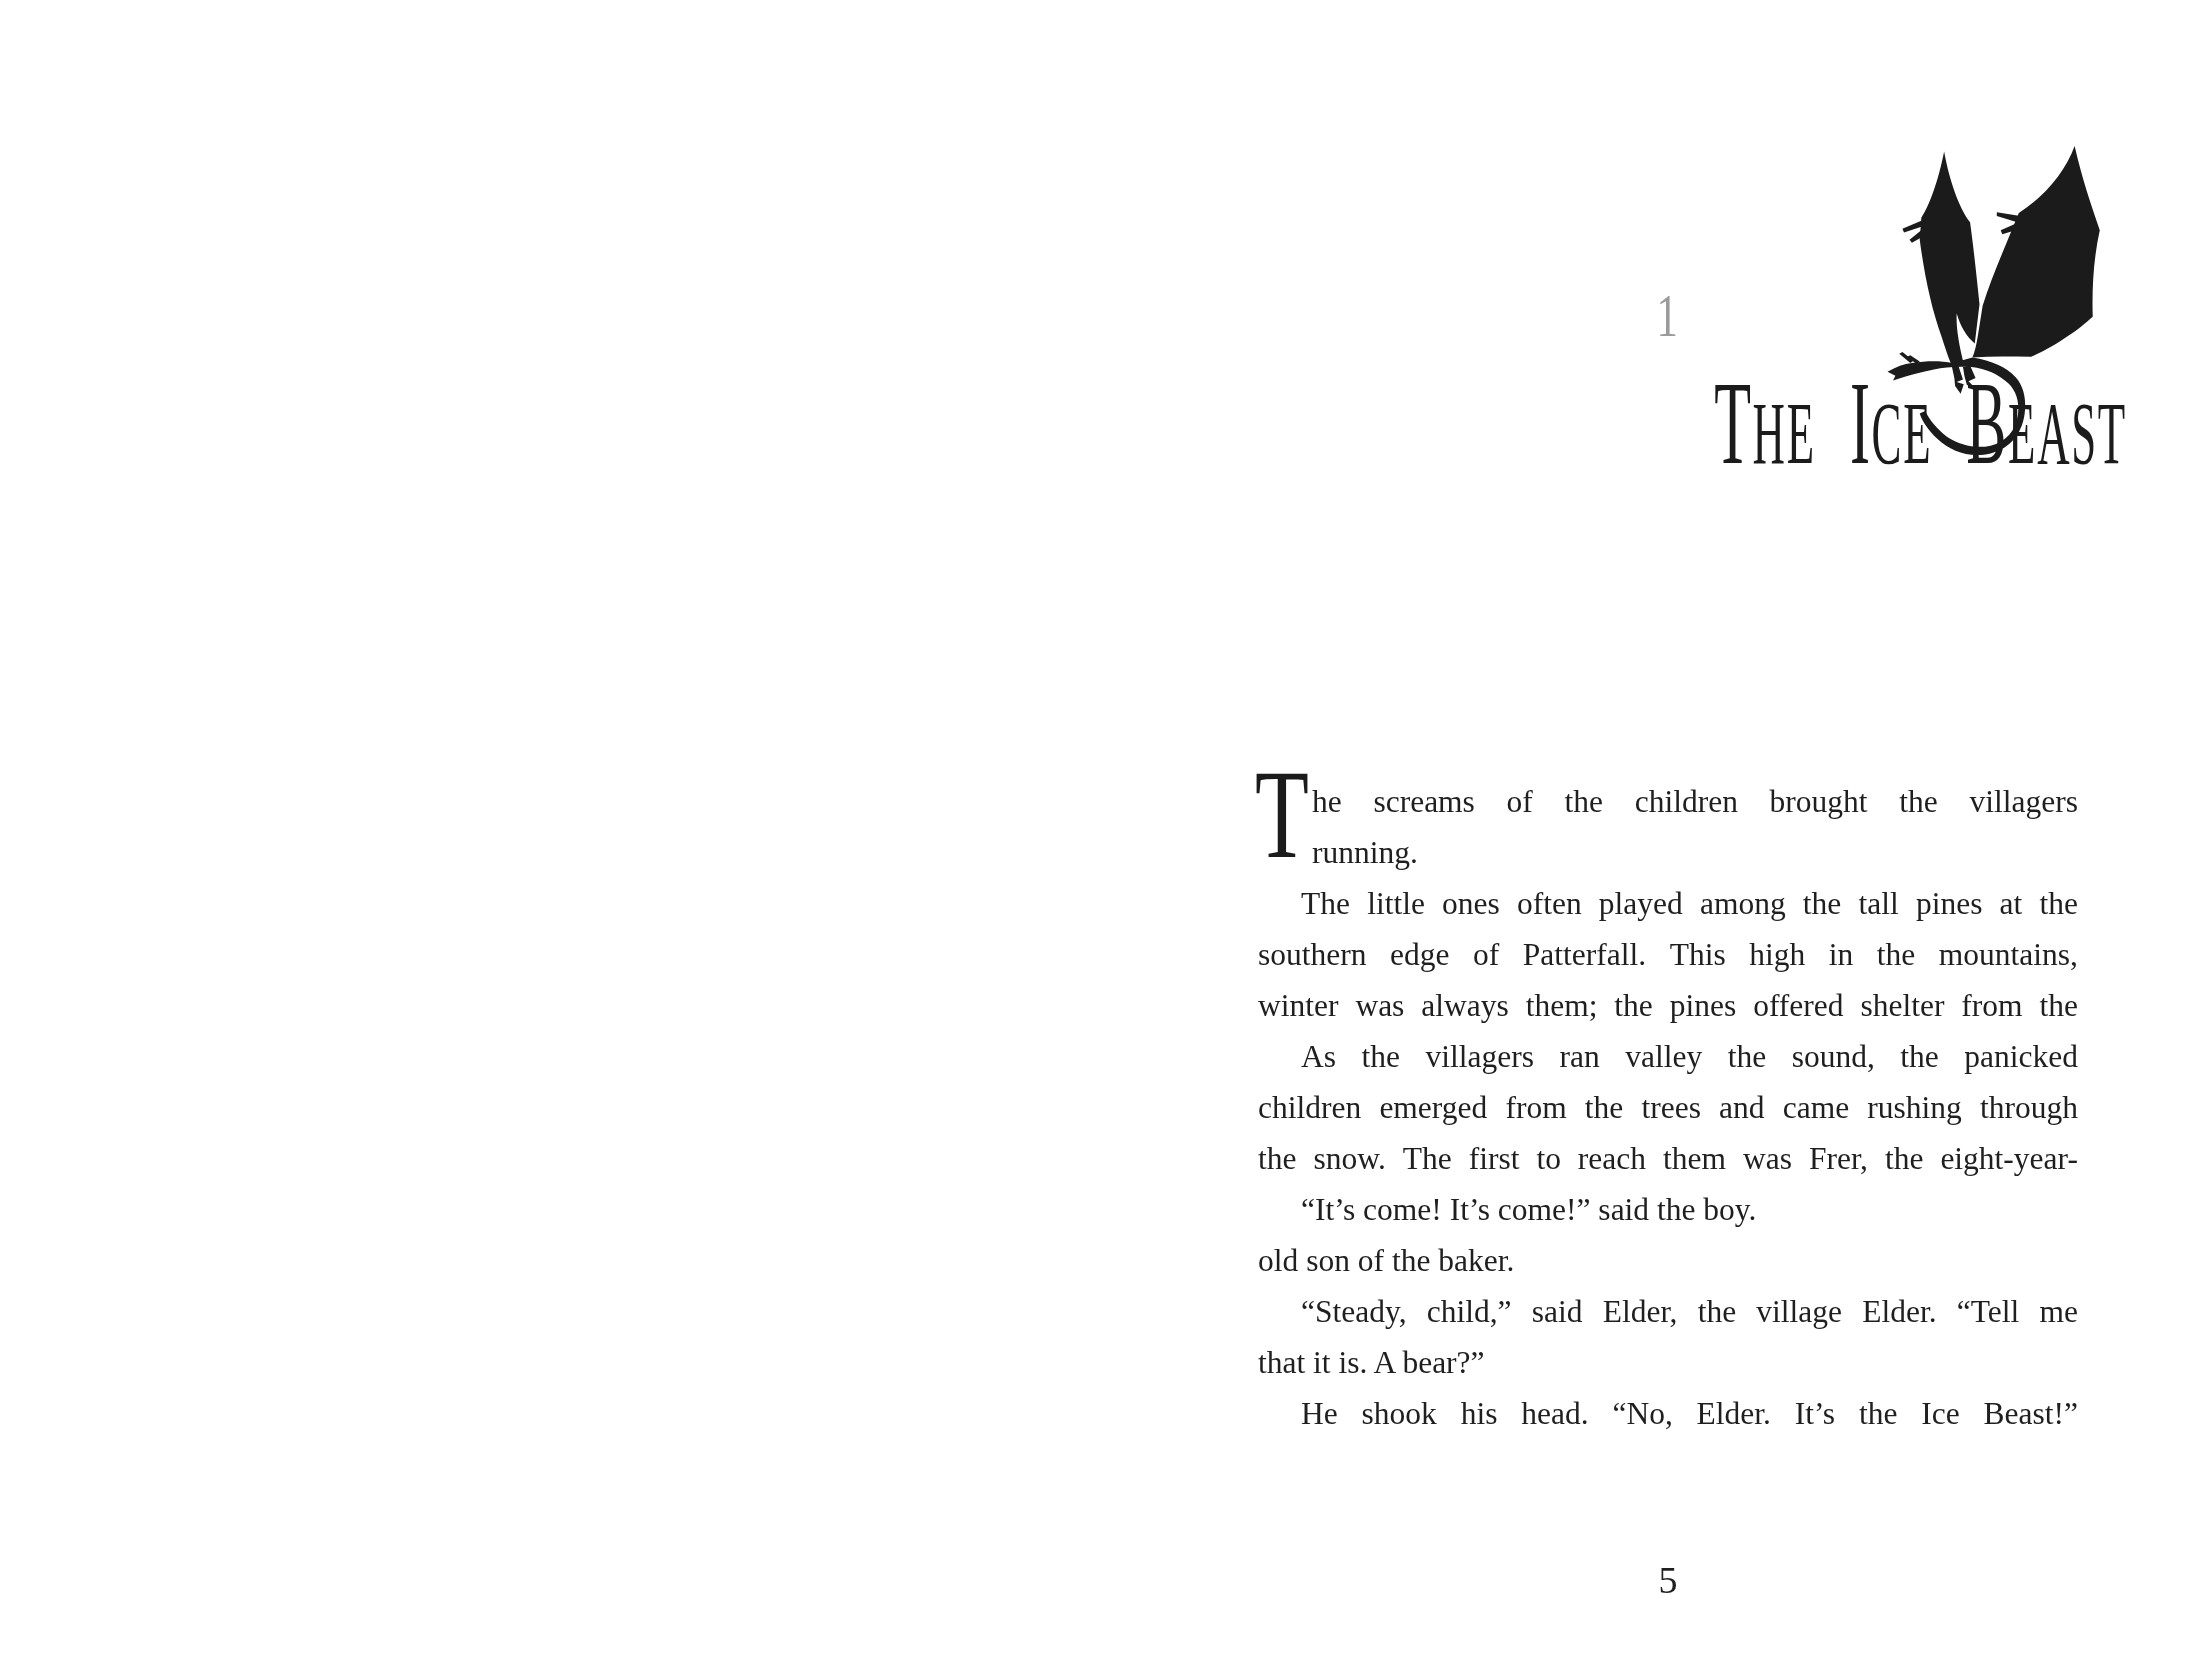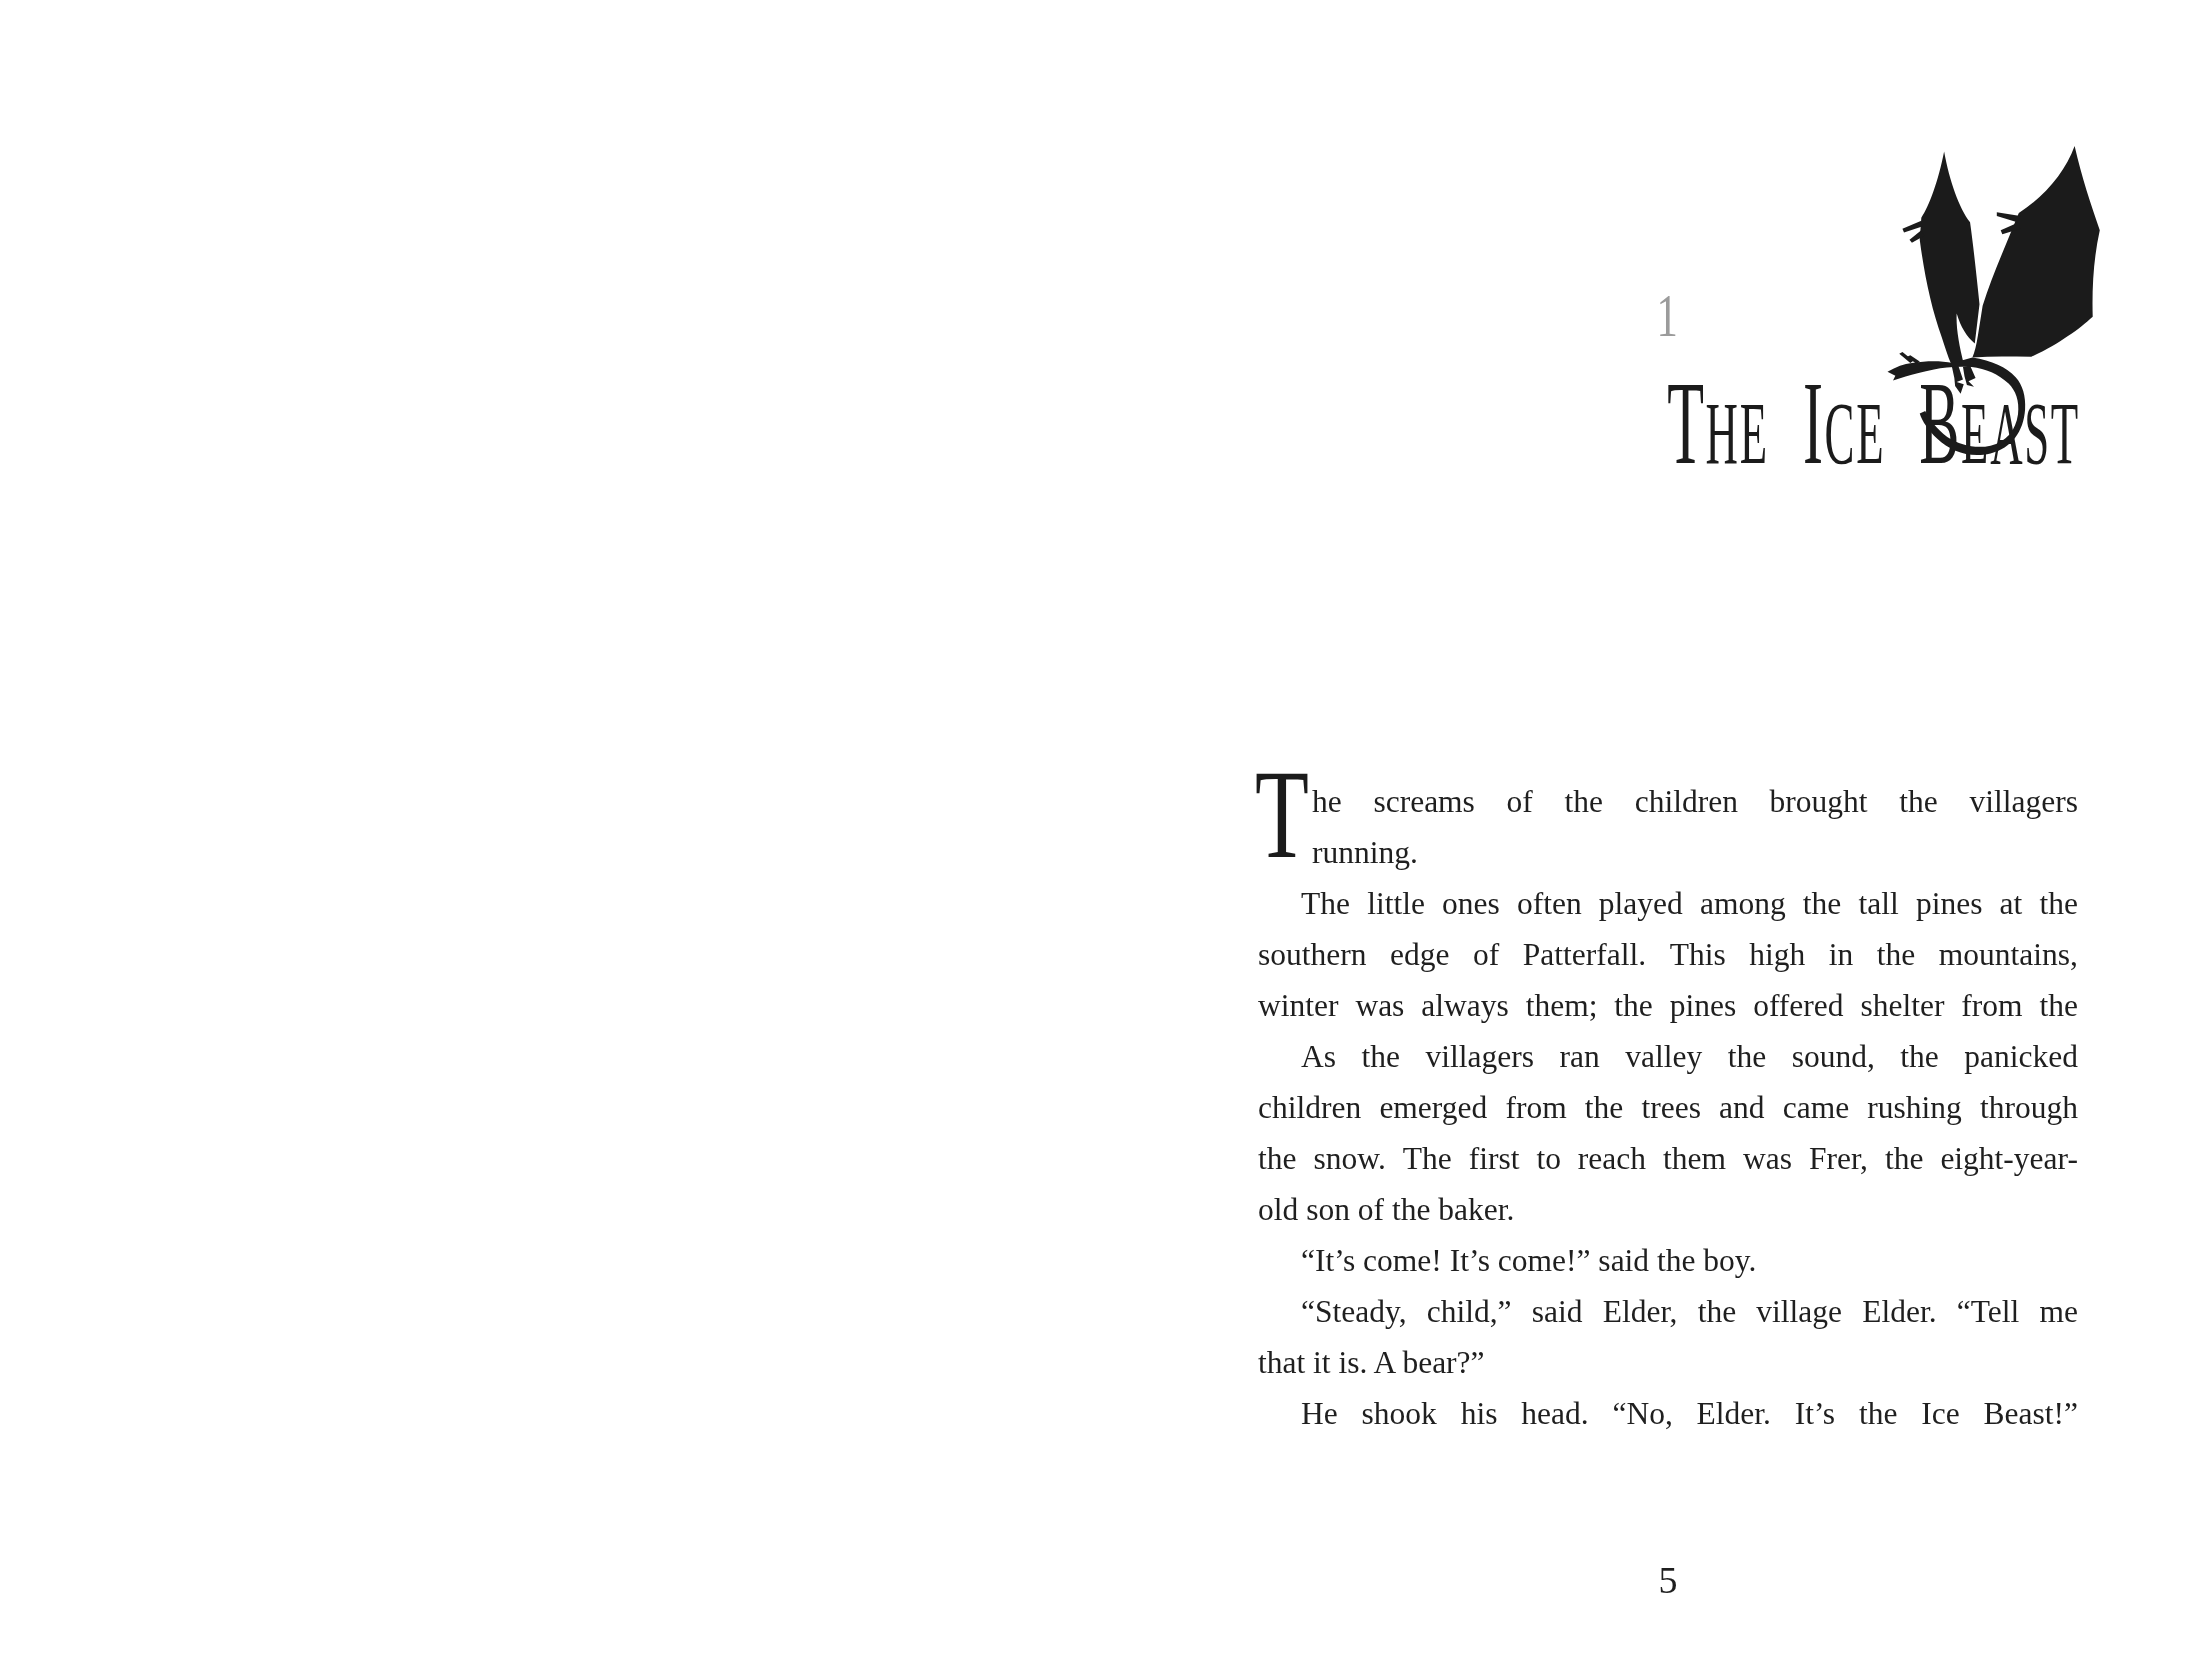--- a/index.html
+++ b/index.html
@@ -10,21 +10,21 @@
   .abs{position:absolute;}
 
   
   #chapter-number{
     left:1464px;top:285px;width:406px;height:61px;text-align:center;
     font-size:61px;line-height:61px;
   }
   #chapter-number .squeeze{display:inline-block;transform:scaleX(0.7);transform-origin:center;}
 
   #chapter-title{
-    left:1469px;top:365px;width:406px;height:118px;text-align:left;white-space:nowrap;
+    left:1516px;top:365px;width:406px;height:118px;text-align:left;white-space:nowrap;
     line-height:118px;
   }
   #chapter-title .tscale{display:inline-block;transform:scaleX(0.51);transform-origin:center;white-space:nowrap;}
   #chapter-title .tw{letter-spacing:3.2px;}
   #chapter-title .tw + .tw{margin-left:67px;}
   #chapter-title .big{font-size:118px;}
   #chapter-title .small{font-size:88px;}
 
   
   #dragon{left:1882px;top:134px;width:228px;height:378px;}
@@ -169,22 +169,22 @@
       <span>The</span>
       <span>first</span>
       <span>to</span>
       <span>reach</span>
       <span>them</span>
       <span>was</span>
       <span>Frer,</span>
       <span>the</span>
       <span>eight-year-</span>
     </div>
+  <div class="line ind-para" data-justify="false">“It’s come! It’s come!” said the boy.</div>
   <div class="line" data-justify="false">old son of the baker.</div>
-  <div class="line ind-para" data-justify="false">“It’s come! It’s come!” said the boy.</div>
   <div class="line ind-para" data-justify="true">
       <span>“Steady,</span>
       <span>child,”</span>
       <span>said</span>
       <span>Elder,</span>
       <span>the</span>
       <span>village</span>
       <span>Elder.</span>
       <span>“Tell</span>
       <span>me</span>

